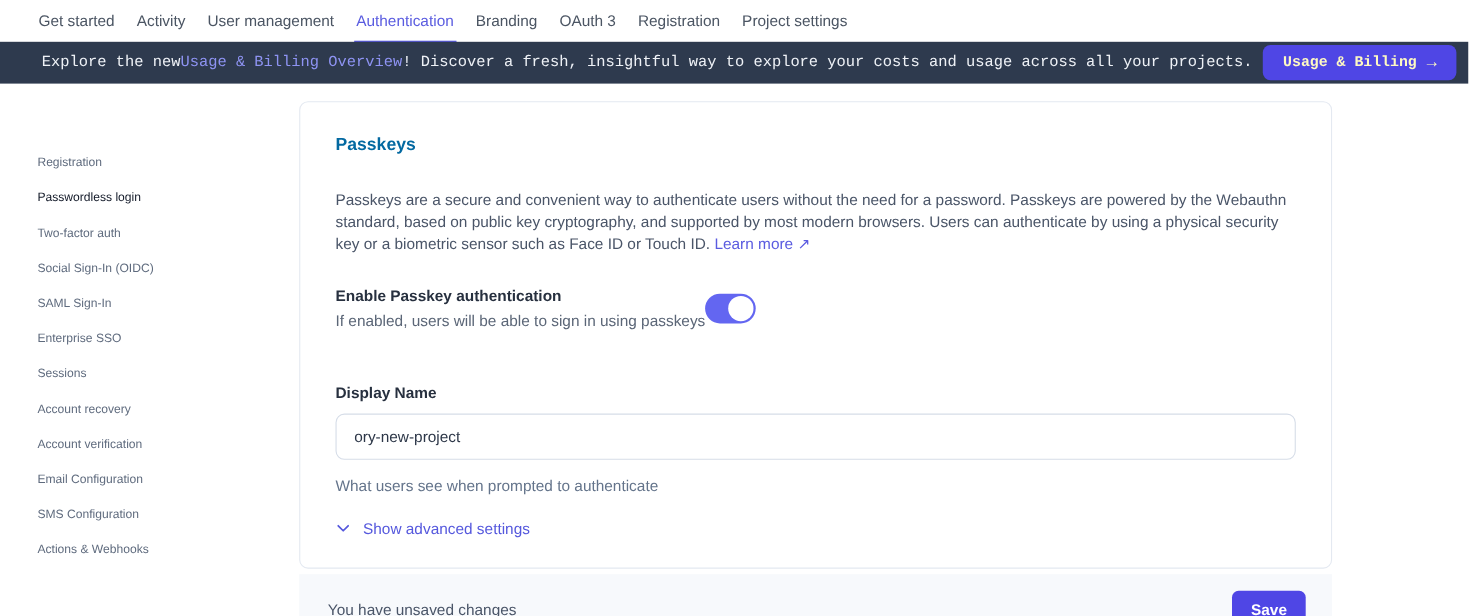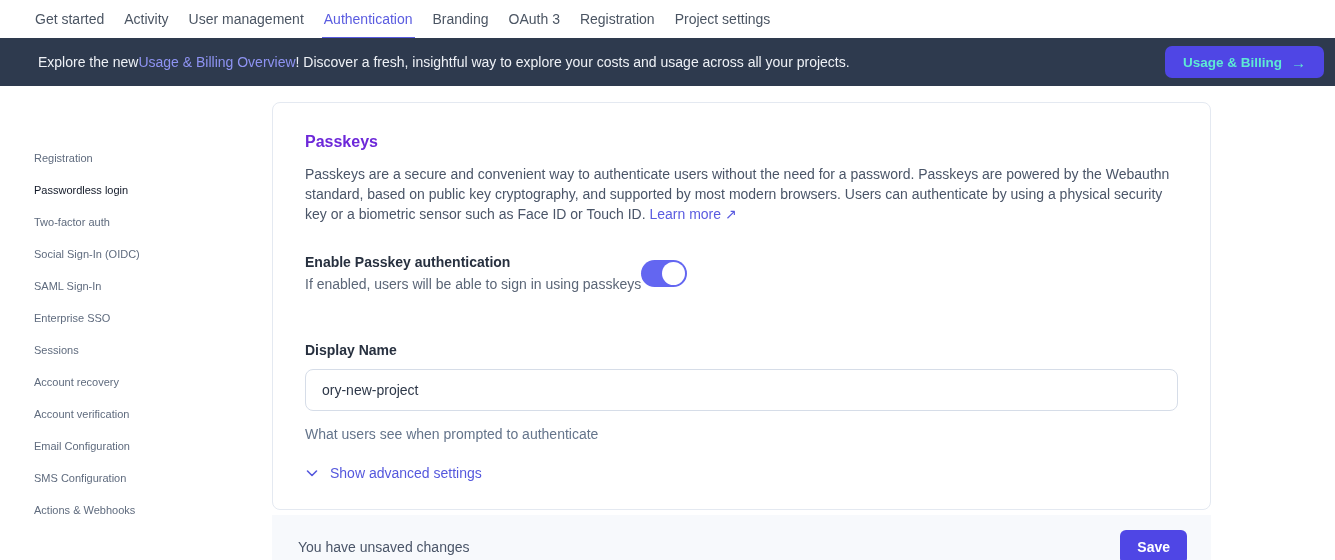--- a/index.html
+++ b/index.html
@@ -9,41 +9,41 @@
   
   .topnav { height: 38px; background: #ffffff; display: flex; align-items: center;
     padding-left: 35px; gap: 20px; }
   .tab { font-size: 14px; color: #4b5563; cursor: pointer; height: 42px;
     display: flex; align-items: center; position: relative; white-space: nowrap; }
   .tab.active { color: #5a5ce0; font-weight: 500; }
   .tab.active::after { content: ""; position: absolute; left: -2px; right: -2px;
     bottom: 0; height: 3px; background: #5a5ce0; }
 
   
-  .banner { height: 48px; background: #2e3a4e; display: flex; align-items: center;
-    padding: 0 11px 0 38px; color: #eef1f6; font-size: 14px; position: relative; }
+  .banner { height: 38px; background: #2e3a4e; display: flex; align-items: center;
+    padding: 0 11px 0 38px; color: #eef1f6; font-size: 14px; position: relative; font-family: Liberation Mono, monospace; }
   .banner a.banner-link { color: #8e93f2; text-decoration: none; cursor: pointer; }
-  .banner-btn { margin-left: auto; background: #4f46e5; color: #5eead4; border: none;
+  .banner-btn { margin-left: auto; background: #4f46e5; color: #fef9c3; border: none;
     border-radius: 7px; height: 32px; padding: 0 18px; font-size: 13.5px;
     font-weight: bold; display: flex; align-items: center; gap: 9px; cursor: pointer;
     font-family: inherit; }
   .banner-btn .arrow { font-size: 15px; font-weight: normal; }
 
   
   .content { display: flex; }
   .sidebar { flex: 0 0 272px; padding: 56px 0 0 34px; }
   .side-item { font-size: 11px; color: #5f6b7e; height: 32px; display: flex;
     align-items: center; cursor: pointer; white-space: nowrap; }
   .side-item.active { color: #111827; font-weight: 400; }
 
   .main { flex: 1; padding-top: 16px; }
   .card { width: 939px; background: #ffffff; border: 1px solid #e4e9f1;
     border-radius: 8px; padding: 30px 32px 28px 32px; min-height: 398px; }
-  .card-title { font-size: 16px; font-weight: bold; color: #6d28d9; }
-  .card-desc { margin-top: 13px; font-size: 14px; line-height: 20px; color: #4a5568;
+  .card-title { font-size: 16px; font-weight: bold; color: #0369a1; }
+  .card-desc { margin-top: 30px; font-size: 14px; line-height: 20px; color: #4a5568;
     max-width: 875px; }
   .inline-link { color: #5a5be0; text-decoration: none; cursor: pointer; }
 
   .toggle-row { margin-top: 30px; display: flex; 
     align-items: center; }
   .field-label { font-size: 14px; font-weight: bold; color: #27303f; }
   .field-help { font-size: 14px; color: #5b6677; margin-top: 6px; }
 
   .switch { width: 46px; height: 27px; border-radius: 14px; background: #6366f1;
     position: relative; cursor: pointer; flex: 0 0 auto; }

